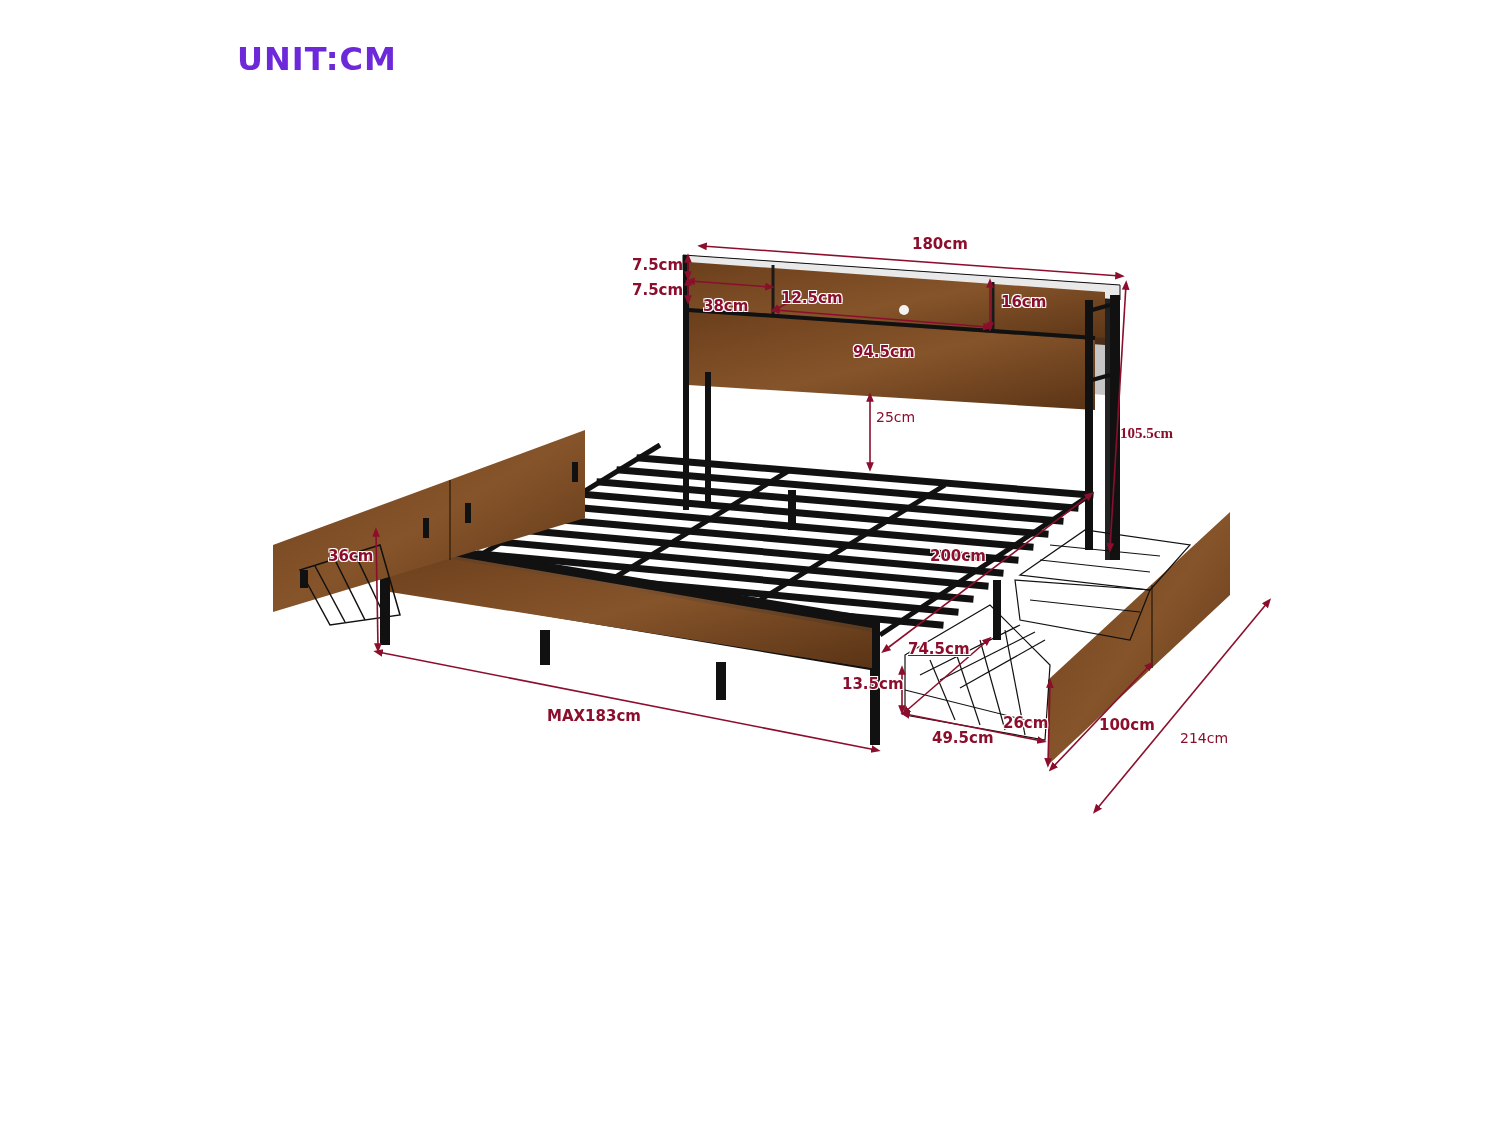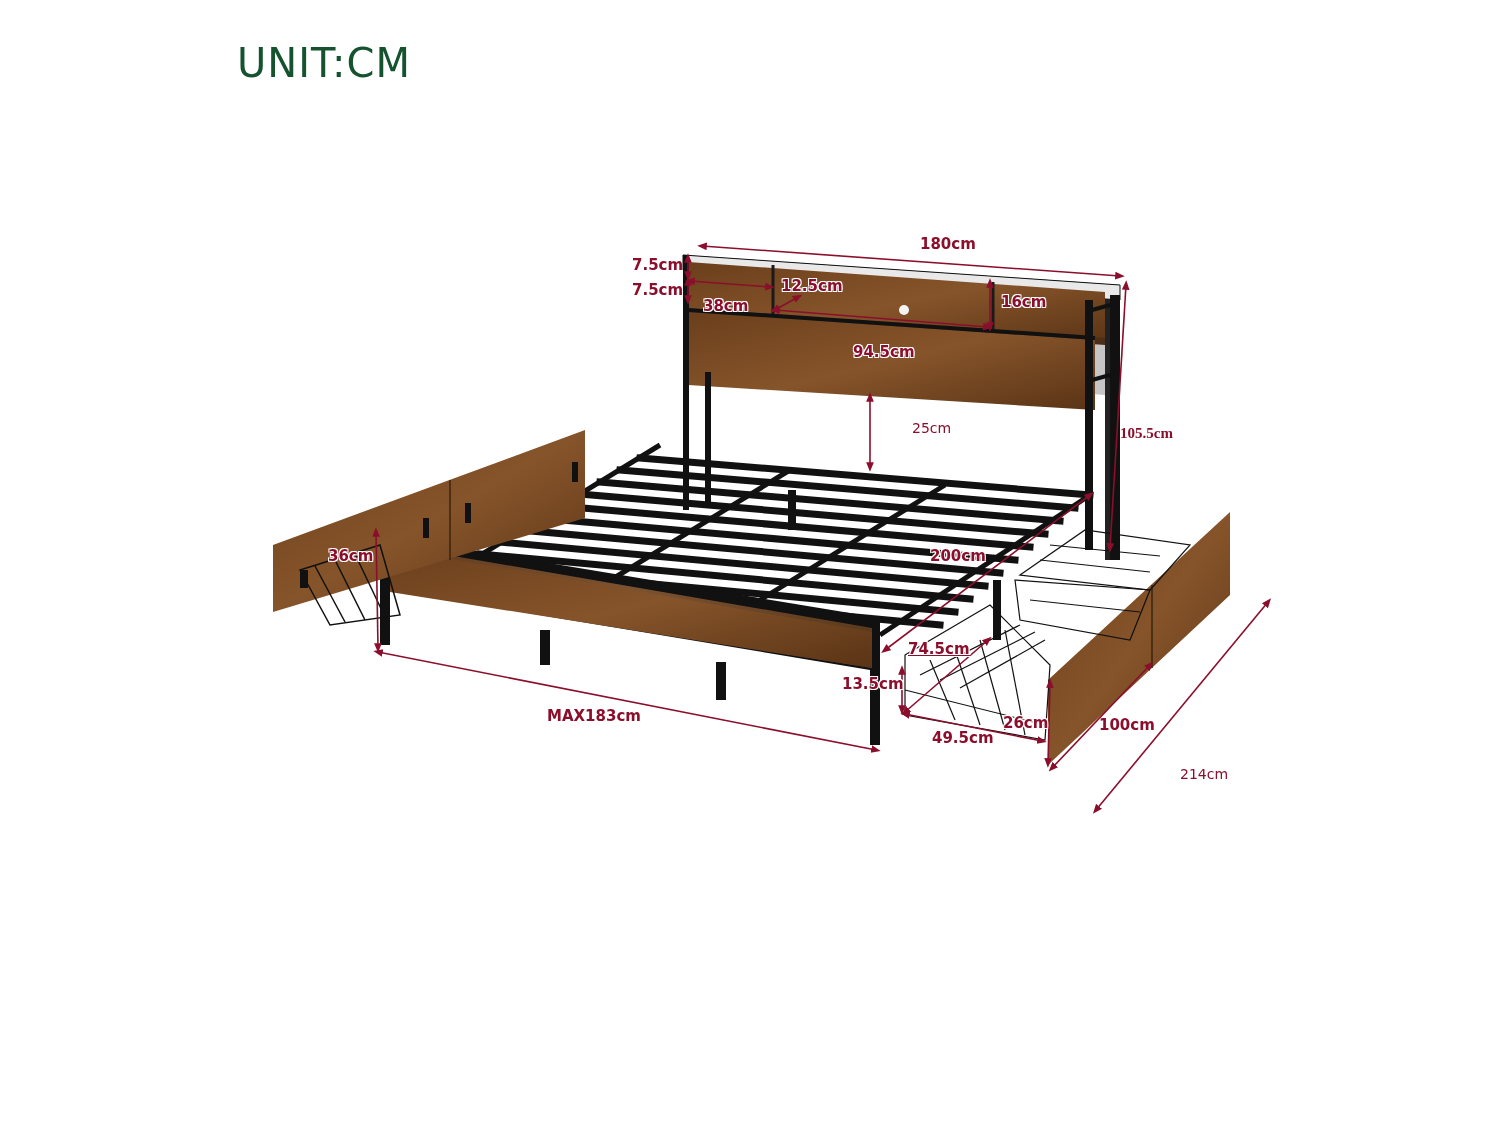--- a/index.html
+++ b/index.html
@@ -1,17 +1,17 @@
 <!DOCTYPE html>
 <html><head>
 <meta charset="utf-8">
 <style>
   html, body { margin:0; padding:0; background:#ffffff; }
   body { width:1500px; height:1125px; position:relative; overflow:hidden; font-family:"DejaVu Sans", sans-serif; }
-  .unit-title { position:absolute; left:237px; top:40px; font-size:40px; font-weight:normal; color:#14532d; letter-spacing:1px; }
+  .unit-title { position:absolute; left:237px; top:40px; font-size:32px; font-weight:bold; color:#6d28d9; letter-spacing:1px; }
   svg.diagram { position:absolute; left:0; top:0; width:1500px; height:1125px; }
   .dim { position:absolute; color:#8b0f2c; font-size:15px; font-weight:bold; white-space:nowrap; line-height:1; }
   .dim.outlined { color:#8b0f2c; text-shadow: -1px -1px 0 #fff, 1px -1px 0 #fff, -1px 1px 0 #fff, 1px 1px 0 #fff; }
   .dim.plain { font-weight:normal; font-size:14px; }
 </style>
 </head>
 <body>
 
 <div class="unit-title">UNIT:CM</div>
 
@@ -133,30 +133,30 @@
     <line x1="378" y1="652" x2="876" y2="750" marker-start="url(#arr)" marker-end="url(#arr)"></line>
     <line x1="905" y1="712" x2="988" y2="640" marker-start="url(#arr)" marker-end="url(#arr)"></line>
     <line x1="902" y1="670" x2="902" y2="710" marker-start="url(#arr)" marker-end="url(#arr)"></line>
     <line x1="905" y1="714" x2="1042" y2="741" marker-start="url(#arr)" marker-end="url(#arr)"></line>
     <line x1="1050" y1="683" x2="1048" y2="763" marker-start="url(#arr)" marker-end="url(#arr)"></line>
     <line x1="1052" y1="768" x2="1150" y2="665" marker-start="url(#arr)" marker-end="url(#arr)"></line>
     <line x1="1096" y1="810" x2="1268" y2="602" marker-start="url(#arr)" marker-end="url(#arr)"></line>
   </g>
 </svg>
 
-<span class="dim" style="left:912px; top:237px;margin-left:8px;">180cm</span>
+<span class="dim" style="left:912px; top:237px;">180cm</span>
 <span class="dim" style="left:632px; top:258px;">7.5cm</span>
 <span class="dim" style="left:632px; top:283px;">7.5cm</span>
 <span class="dim outlined" style="left:703px; top:299px;">38cm</span>
-<span class="dim outlined" style="left:781px; top:279px;">12.5cm</span>
+<span class="dim outlined" style="left:781px; top:291px;">12.5cm</span>
 <span class="dim outlined" style="left:853px; top:345px;">94.5cm</span>
 <span class="dim outlined" style="left:1001px; top:295px;">16cm</span>
 <span class="dim" style="left:1120px; top:426px;font-family:Liberation Serif, serif;">105.5cm</span>
-<span class="dim plain" style="left:876px; top:421px;margin-left:36px;">25cm</span>
+<span class="dim plain" style="left:876px; top:410px;">25cm</span>
 <span class="dim outlined" style="left:930px; top:549px;">200cm</span>
 <span class="dim outlined" style="left:328px; top:549px;">36cm</span>
 <span class="dim" style="left:547px; top:709px;">MAX183cm</span>
 <span class="dim outlined" style="left:908px; top:642px;text-decoration:underline;">74.5cm</span>
 <span class="dim outlined" style="left:842px; top:677px;">13.5cm</span>
 <span class="dim outlined" style="left:1003px; top:716px;">26cm</span>
 <span class="dim" style="left:932px; top:731px;">49.5cm</span>
 <span class="dim" style="left:1099px; top:718px;">100cm</span>
-<span class="dim plain" style="left:1180px; top:731px;margin-top:36px;">214cm</span>
+<span class="dim plain" style="left:1180px; top:731px;">214cm</span>
 
 </body></html>

